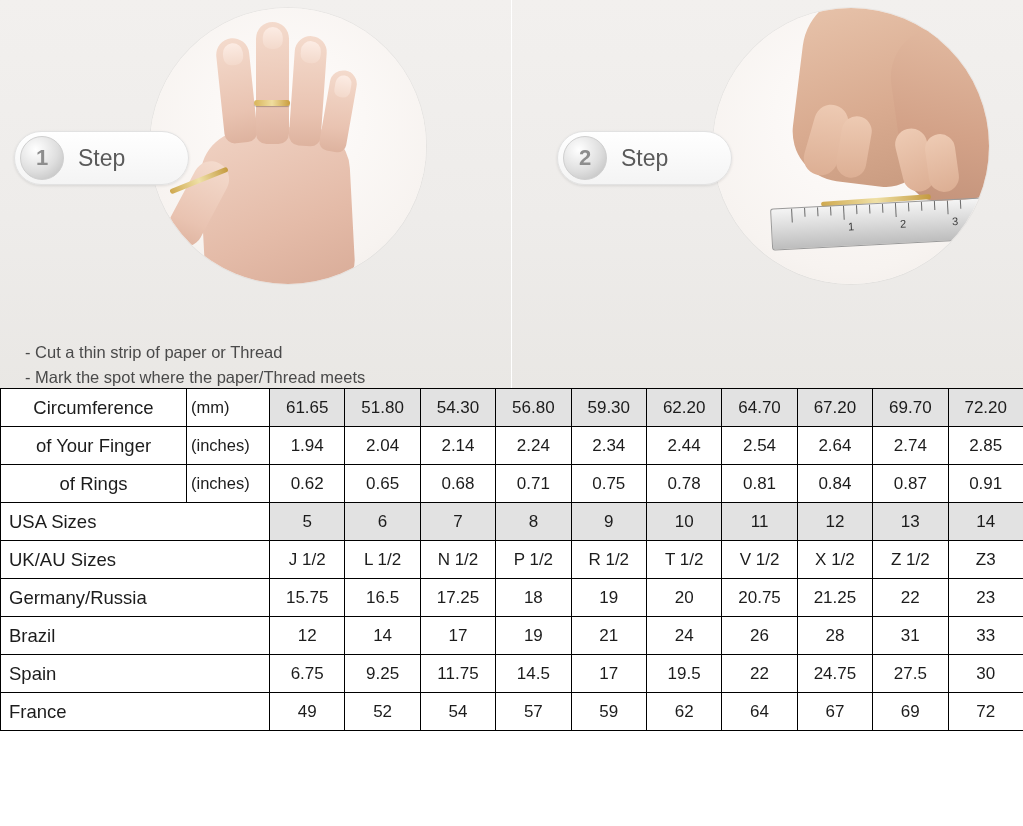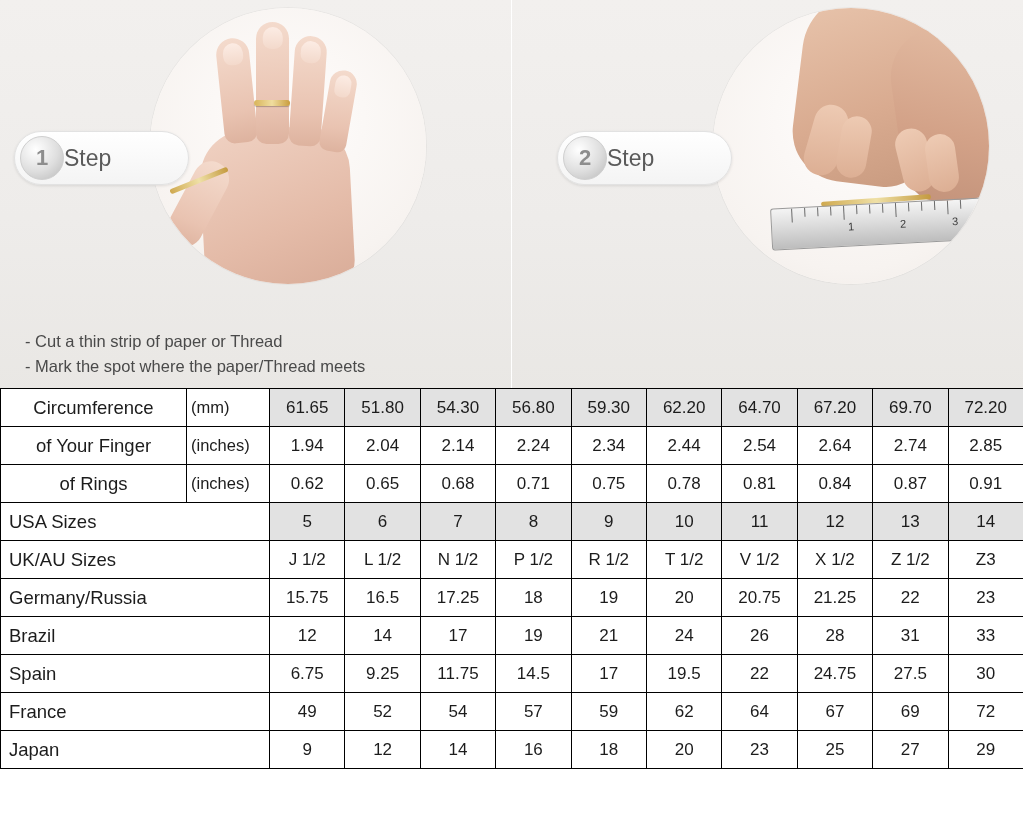--- a/index.html
+++ b/index.html
@@ -163,28 +163,29 @@
     border-radius: 50%;
     background: radial-gradient(circle at 35% 30%, #ffffff 0%, #dedede 55%, #b9b9b9 100%);
     border: 1px solid #cfcfcf;
     color: #8d8d8d;
     font-size: 22px;
     font-weight: bold;
     display: flex; align-items: center; justify-content: center;
     flex: 0 0 auto;
   }
   .step-label {
+    margin-left: 14px;
     font-size: 23px;
     color: #5a5a5a;
   }
 
   
   .instructions {
     position: absolute;
-    bottom: 19px;
+    bottom: 8px;
     font-size: 16.5px;
     color: #4a4a4a;
     line-height: 25px;
   }
   .instructions.left { left: 25px; width: 470px; }
   .instructions.right { left: 516px; width: 500px; }
   .instructions div { white-space: nowrap; }
 
   
   .table-wrap {
@@ -456,30 +457,17 @@
           <td>54</td>
           <td>57</td>
           <td>59</td>
           <td>62</td>
           <td>64</td>
           <td>67</td>
           <td>69</td>
           <td>72</td>
         </tr>
 
-        <tr>
-          <td class="rowhead" colspan="2">Japan</td>
-          <td>9</td>
-          <td>12</td>
-          <td>14</td>
-          <td>16</td>
-          <td>18</td>
-          <td>20</td>
-          <td>23</td>
-          <td>25</td>
-          <td>27</td>
-          <td>29</td>
-        </tr>
       </tbody>
     </table>
   </div>
 
 </div>
 
 </body></html>

